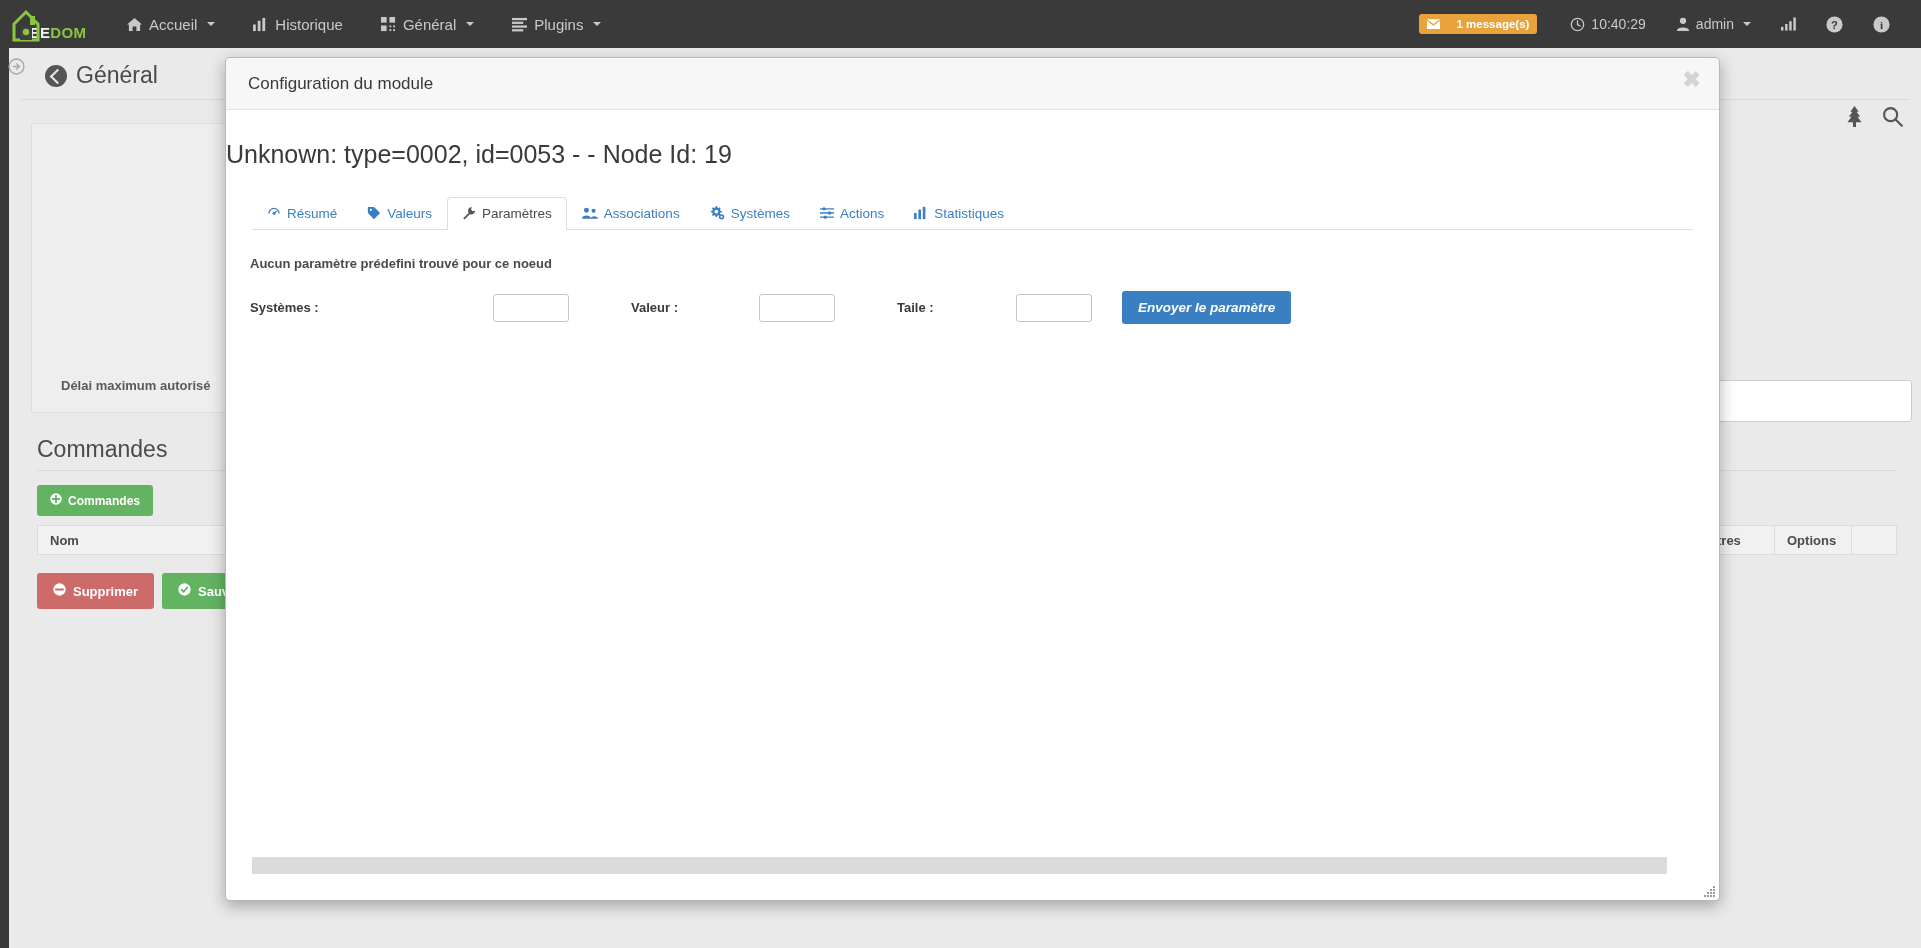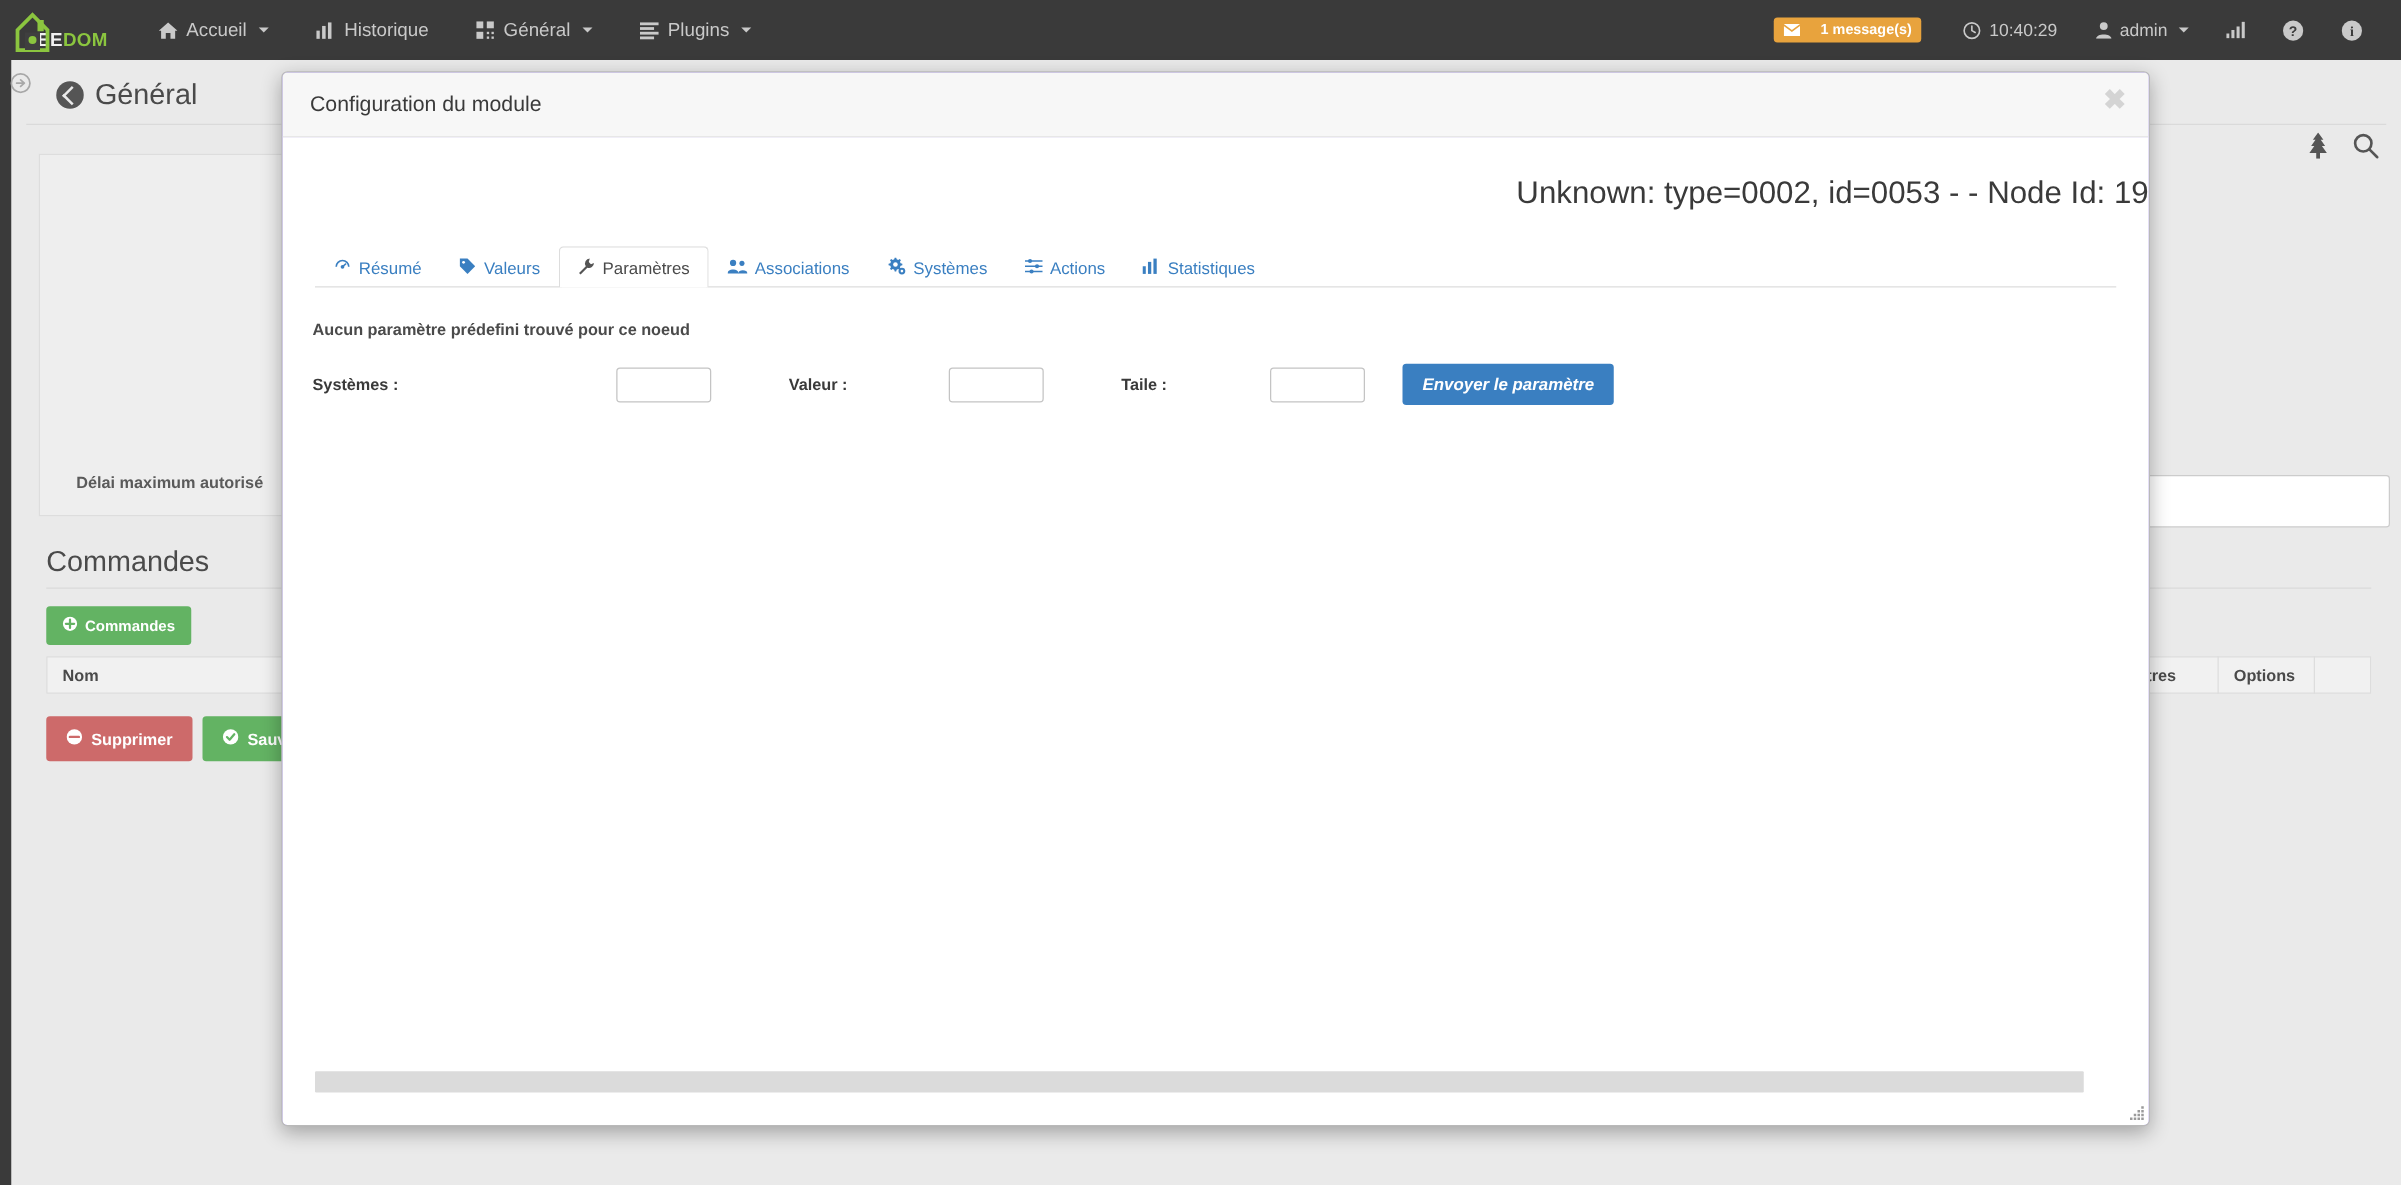--- a/index.html
+++ b/index.html
@@ -190,35 +190,35 @@
     font-size: 22px; color: #d4d4d4;
     cursor: pointer; line-height: 1; font-weight: bold;
   }
   .modal-body {
     position: relative;
     height: 792px;
     padding: 0;
     background: #fff;
   }
   .module-title {
-    text-align: right;
+    text-align: left;
     font-size: 25px; color: #3a3a3a;
     padding: 30px 0 6px 0;
     font-weight: normal;
   }
 
   
   .tabs {
     display: flex; align-items: flex-end;
     margin: 22px 26px 0 26px;
     border-bottom: 1px solid #ddd;
     height: 33px;
   }
   .tab {
-    display: flex; align-items: center; gap: 6px;
+    display: flex; align-items: flex-start; gap: 6px;
     font-size: 13.5px; color: #3a7fc1;
     padding: 8px 14px; height: 33px;
     cursor: pointer;
     border: 1px solid transparent;
     border-bottom: none;
     margin-bottom: -1px;
     white-space: nowrap;
   }
   .tab.active {
     color: #4a4a4a;

